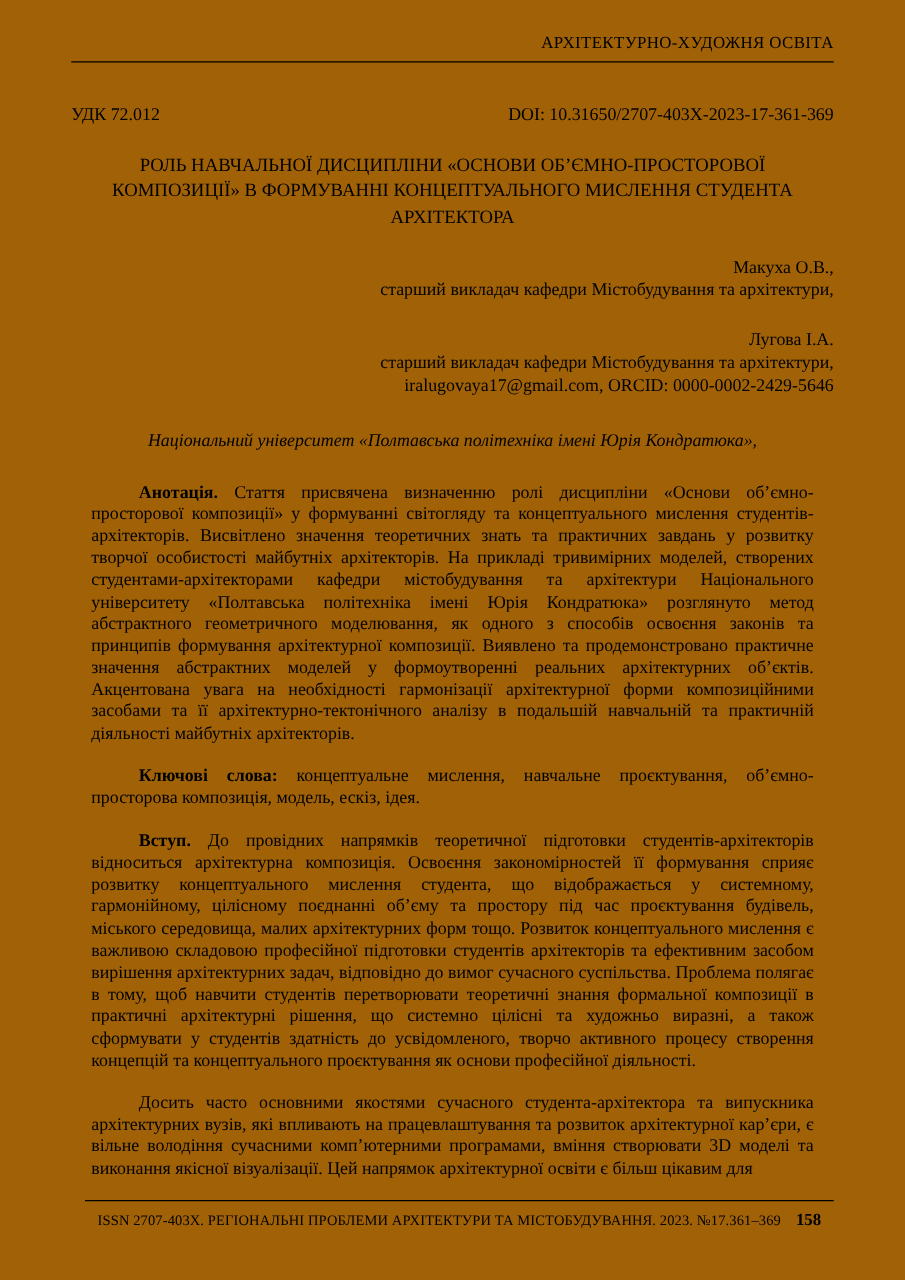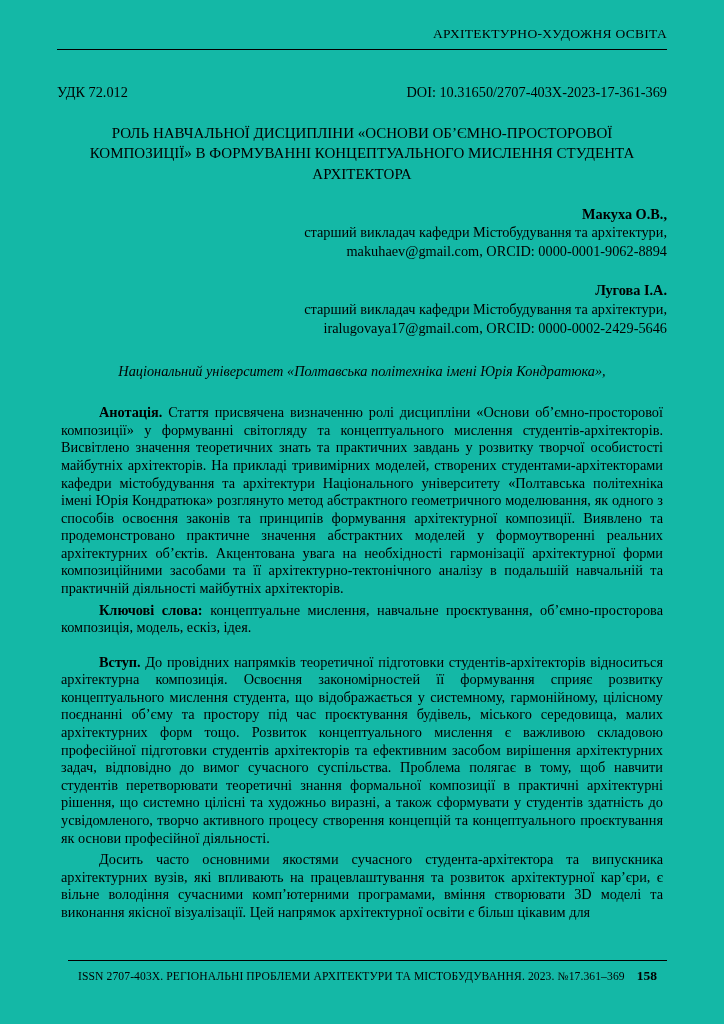--- a/index.html
+++ b/index.html
@@ -12,21 +12,21 @@
     height: 1024px;
     font-family: "Liberation Serif", serif;
     color: #000000;
   }
   .page {
     position: relative;
     box-sizing: border-box;
     width: 724px;
     height: 1024px;
     padding: 26px 57px 70px 57px;
-    background: #14b8a6;
+    background: #a16207;
     overflow: hidden;
   }
   .running-head {
     text-align: right;
     font-size: 13.5px;
     letter-spacing: 0.3px;
     padding-bottom: 7px;
     border-bottom: 1px solid #000;
   }
   .meta-row {
@@ -42,29 +42,29 @@
     font-weight: normal;
     line-height: 1.35;
   }
   .author-block {
     margin-top: 21px;
     text-align: right;
     font-size: 14.3px;
     line-height: 1.3;
   }
   .author-block p { margin: 0; }
-  .author-name { font-weight: bold; }
+  .author-name { font-weight: normal; }
   .university {
     margin: 26px 0 13px 0;
     text-align: center;
     font-style: italic;
     font-size: 14.3px;
   }
   .para {
-    margin: 4px;
+    margin: 16px;
     text-align: justify;
     text-indent: 38px;
     font-size: 14.3px;
     line-height: 1.23;
   }
   .abstract-para { margin-top: 24px; }
   .intro-para { margin-top: 17px; }
   .bold-lead { font-weight: bold; }
   .footer {
     position: absolute;
@@ -94,21 +94,20 @@
   <div class="meta-row">
     <span>УДК 72.012</span>
     <span>DOI: 10.31650/2707-403X-2023-17-361-369</span>
   </div>
 
   <h1 class="title">РОЛЬ НАВЧАЛЬНОЇ ДИСЦИПЛІНИ «ОСНОВИ ОБ’ЄМНО-ПРОСТОРОВОЇ КОМПОЗИЦІЇ» В ФОРМУВАННІ КОНЦЕПТУАЛЬНОГО МИСЛЕННЯ СТУДЕНТА АРХІТЕКТОРА</h1>
 
   <div class="author-block">
     <p class="author-name">Макуха О.В.,</p>
     <p>старший викладач кафедри Містобудування та архітектури,</p>
-    <p>makuhaev@gmail.com, ORCID: 0000-0001-9062-8894</p>
   </div>
 
 
   <div class="author-block">
     <p class="author-name">Лугова І.А.</p>
     <p>старший викладач кафедри Містобудування та архітектури,</p>
     <p>iralugovaya17@gmail.com, ORCID: 0000-0002-2429-5646</p>
   </div>
 
   <p class="university">Національний університет «Полтавська політехніка імені Юрія Кондратюка»,</p>

